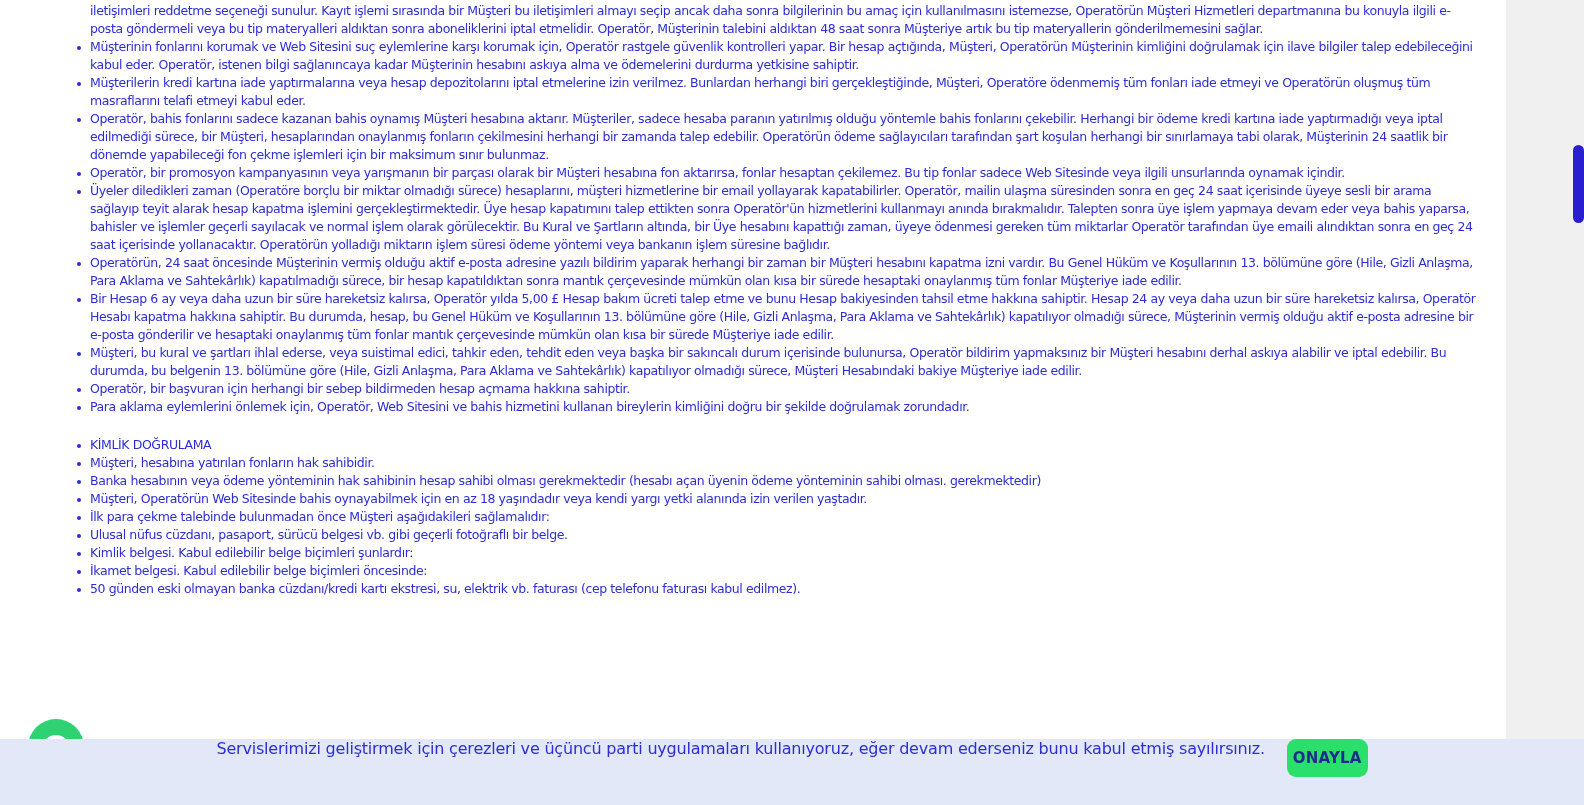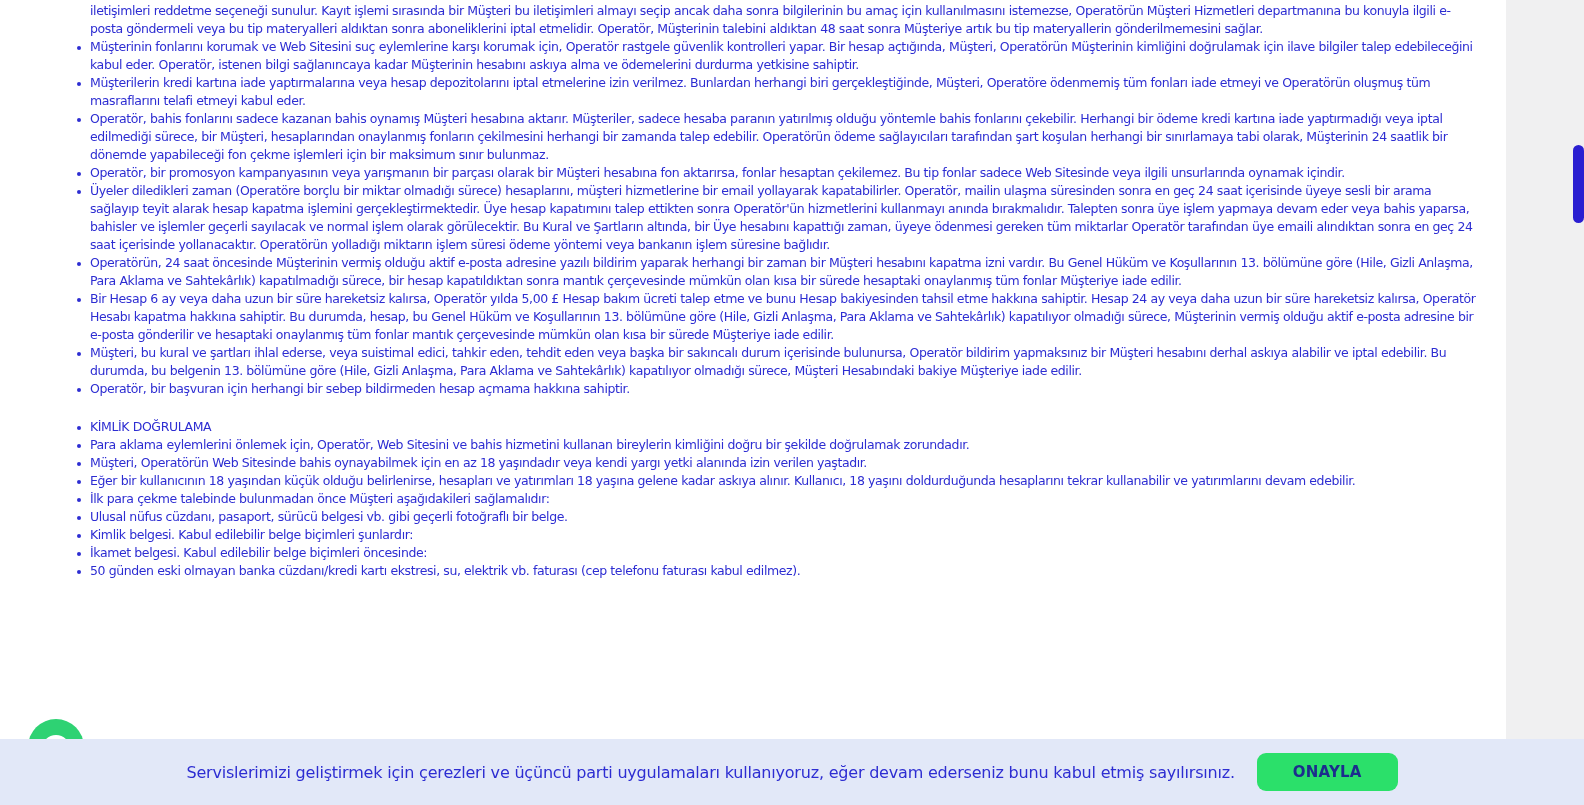--- a/index.html
+++ b/index.html
@@ -32,47 +32,48 @@
   ul.terms li.section-gap{margin-top:20px;}
 
   
   .chat-widget{position:absolute;left:28px;top:719px;width:56px;height:56px;
     border-radius:50%;background:var(--chat_green);z-index:5;cursor:pointer;}
   .chat-widget .chat-ring{position:absolute;left:14px;top:16px;width:28px;height:28px;
     border:7px solid #ffffff;border-radius:50%;background:transparent;}
 
   
   .cookie-banner{position:absolute;left:0;bottom:0;width:1584px;height:66px;
-    background:var(--banner_bg);z-index:10;display:flex;align-items:center;
+    background:var(--banner_bg);z-index:10;display:flex;align-items:flex-start;
     justify-content:center;gap:22px;}
   .cookie-message{color:var(--text_blue);font-size:16px;letter-spacing:-0.2px;}
   .approve-button{background:var(--button_green);color:var(--button_text);
-    border:none;border-radius:9px;height:38px;padding:0 36px;font-size:15px;
+    border:none;border-radius:9px;height:38px;padding:0 6px;font-size:15px;
     font-weight:bold;font-family:"DejaVu Sans","Liberation Sans",sans-serif;
     letter-spacing:0.2px;cursor:pointer;}
 </style>
 </head>
 <body>
 
 <div class="content">
   <ul class="terms" id="terms-list">
       <li class="no-bullet">iletişimleri reddetme seçeneği sunulur. Kayıt işlemi sırasında bir Müşteri bu iletişimleri almayı seçip ancak daha sonra bilgilerinin bu amaç için kullanılmasını istemezse, Operatörün Müşteri Hizmetleri departmanına bu konuyla ilgili e-posta göndermeli veya bu tip materyalleri aldıktan sonra aboneliklerini iptal etmelidir. Operatör, Müşterinin talebini aldıktan 48 saat sonra Müşteriye artık bu tip materyallerin gönderilmemesini sağlar.</li>
       <li class="bulleted">Müşterinin fonlarını korumak ve Web Sitesini suç eylemlerine karşı korumak için, Operatör rastgele güvenlik kontrolleri yapar. Bir hesap açtığında, Müşteri, Operatörün Müşterinin kimliğini doğrulamak için ilave bilgiler talep edebileceğini kabul eder. Operatör, istenen bilgi sağlanıncaya kadar Müşterinin hesabını askıya alma ve ödemelerini durdurma yetkisine sahiptir.</li>
       <li class="bulleted">Müşterilerin kredi kartına iade yaptırmalarına veya hesap depozitolarını iptal etmelerine izin verilmez. Bunlardan herhangi biri gerçekleştiğinde, Müşteri, Operatöre ödenmemiş tüm fonları iade etmeyi ve Operatörün oluşmuş tüm masraflarını telafi etmeyi kabul eder.</li>
       <li class="bulleted">Operatör, bahis fonlarını sadece kazanan bahis oynamış Müşteri hesabına aktarır. Müşteriler, sadece hesaba paranın yatırılmış olduğu yöntemle bahis fonlarını çekebilir. Herhangi bir ödeme kredi kartına iade yaptırmadığı veya iptal edilmediği sürece, bir Müşteri, hesaplarından onaylanmış fonların çekilmesini herhangi bir zamanda talep edebilir. Operatörün ödeme sağlayıcıları tarafından şart koşulan herhangi bir sınırlamaya tabi olarak, Müşterinin 24 saatlik bir dönemde yapabileceği fon çekme işlemleri için bir maksimum sınır bulunmaz.</li>
       <li class="bulleted">Operatör, bir promosyon kampanyasının veya yarışmanın bir parçası olarak bir Müşteri hesabına fon aktarırsa, fonlar hesaptan çekilemez. Bu tip fonlar sadece Web Sitesinde veya ilgili unsurlarında oynamak içindir.</li>
       <li class="bulleted">Üyeler diledikleri zaman (Operatöre borçlu bir miktar olmadığı sürece) hesaplarını, müşteri hizmetlerine bir email yollayarak kapatabilirler. Operatör, mailin ulaşma süresinden sonra en geç 24 saat içerisinde üyeye sesli bir arama sağlayıp teyit alarak hesap kapatma işlemini gerçekleştirmektedir. Üye hesap kapatımını talep ettikten sonra Operatör'ün hizmetlerini kullanmayı anında bırakmalıdır. Talepten sonra üye işlem yapmaya devam eder veya bahis yaparsa, bahisler ve işlemler geçerli sayılacak ve normal işlem olarak görülecektir. Bu Kural ve Şartların altında, bir Üye hesabını kapattığı zaman, üyeye ödenmesi gereken tüm miktarlar Operatör tarafından üye emaili alındıktan sonra en geç 24 saat içerisinde yollanacaktır. Operatörün yolladığı miktarın işlem süresi ödeme yöntemi veya bankanın işlem süresine bağlıdır.</li>
       <li class="bulleted">Operatörün, 24 saat öncesinde Müşterinin vermiş olduğu aktif e-posta adresine yazılı bildirim yaparak herhangi bir zaman bir Müşteri hesabını kapatma izni vardır. Bu Genel Hüküm ve Koşullarının 13. bölümüne göre (Hile, Gizli Anlaşma, Para Aklama ve Sahtekârlık) kapatılmadığı sürece, bir hesap kapatıldıktan sonra mantık çerçevesinde mümkün olan kısa bir sürede hesaptaki onaylanmış tüm fonlar Müşteriye iade edilir.</li>
       <li class="bulleted">Bir Hesap 6 ay veya daha uzun bir süre hareketsiz kalırsa, Operatör yılda 5,00 £ Hesap bakım ücreti talep etme ve bunu Hesap bakiyesinden tahsil etme hakkına sahiptir. Hesap 24 ay veya daha uzun bir süre hareketsiz kalırsa, Operatör Hesabı kapatma hakkına sahiptir. Bu durumda, hesap, bu Genel Hüküm ve Koşullarının 13. bölümüne göre (Hile, Gizli Anlaşma, Para Aklama ve Sahtekârlık) kapatılıyor olmadığı sürece, Müşterinin vermiş olduğu aktif e-posta adresine bir e-posta gönderilir ve hesaptaki onaylanmış tüm fonlar mantık çerçevesinde mümkün olan kısa bir sürede Müşteriye iade edilir.</li>
       <li class="bulleted">Müşteri, bu kural ve şartları ihlal ederse, veya suistimal edici, tahkir eden, tehdit eden veya başka bir sakıncalı durum içerisinde bulunursa, Operatör bildirim yapmaksınız bir Müşteri hesabını derhal askıya alabilir ve iptal edebilir. Bu durumda, bu belgenin 13. bölümüne göre (Hile, Gizli Anlaşma, Para Aklama ve Sahtekârlık) kapatılıyor olmadığı sürece, Müşteri Hesabındaki bakiye Müşteriye iade edilir.</li>
       <li class="bulleted">Operatör, bir başvuran için herhangi bir sebep bildirmeden hesap açmama hakkına sahiptir.</li>
+      <li class="bulleted">Para aklama eylemlerini önlemek için, Operatör, Web Sitesini ve bahis hizmetini kullanan bireylerin kimliğini doğru bir şekilde doğrulamak zorundadır.</li>
       <li class="bulleted section-gap">KİMLİK DOĞRULAMA</li>
-      <li class="bulleted">Para aklama eylemlerini önlemek için, Operatör, Web Sitesini ve bahis hizmetini kullanan bireylerin kimliğini doğru bir şekilde doğrulamak zorundadır.</li>
+      <li class="bulleted">Müşteri, hesabına yatırılan fonların hak sahibidir.</li>
+      <li class="bulleted">Banka hesabının veya ödeme yönteminin hak sahibinin hesap sahibi olması gerekmektedir (hesabı açan üyenin ödeme yönteminin sahibi olması. gerekmektedir)</li>
       <li class="bulleted">Müşteri, Operatörün Web Sitesinde bahis oynayabilmek için en az 18 yaşındadır veya kendi yargı yetki alanında izin verilen yaştadır.</li>
-      <li class="bulleted">Eğer bir kullanıcının 18 yaşından küçük olduğu belirlenirse, hesapları ve yatırımları 18 yaşına gelene kadar askıya alınır. Kullanıcı, 18 yaşını doldurduğunda hesaplarını tekrar kullanabilir ve yatırımlarını devam edebilir.</li>
       <li class="bulleted">İlk para çekme talebinde bulunmadan önce Müşteri aşağıdakileri sağlamalıdır:</li>
       <li class="bulleted">Ulusal nüfus cüzdanı, pasaport, sürücü belgesi vb. gibi geçerli fotoğraflı bir belge.</li>
       <li class="bulleted">Kimlik belgesi. Kabul edilebilir belge biçimleri şunlardır:</li>
       <li class="bulleted">İkamet belgesi. Kabul edilebilir belge biçimleri öncesinde:</li>
       <li class="bulleted">50 günden eski olmayan banka cüzdanı/kredi kartı ekstresi, su, elektrik vb. faturası (cep telefonu faturası kabul edilmez).</li>
     </ul>
 </div>
 
 <div class="right-gutter"></div>
 <div class="scroll-thumb"></div>

